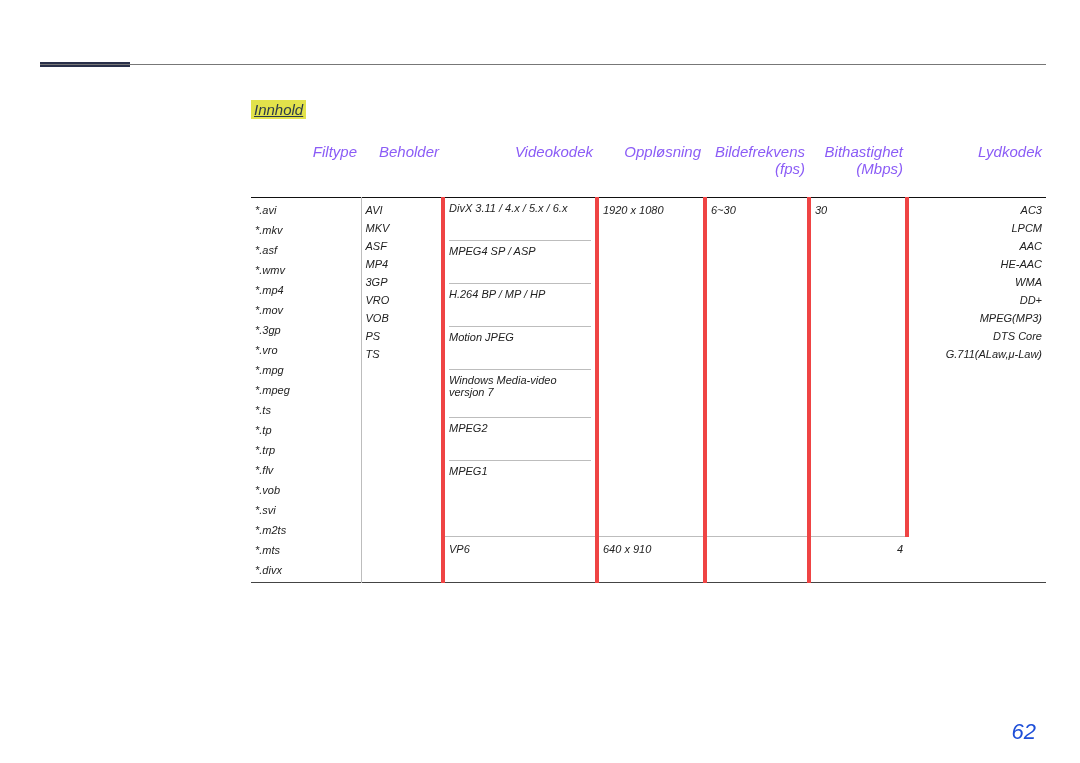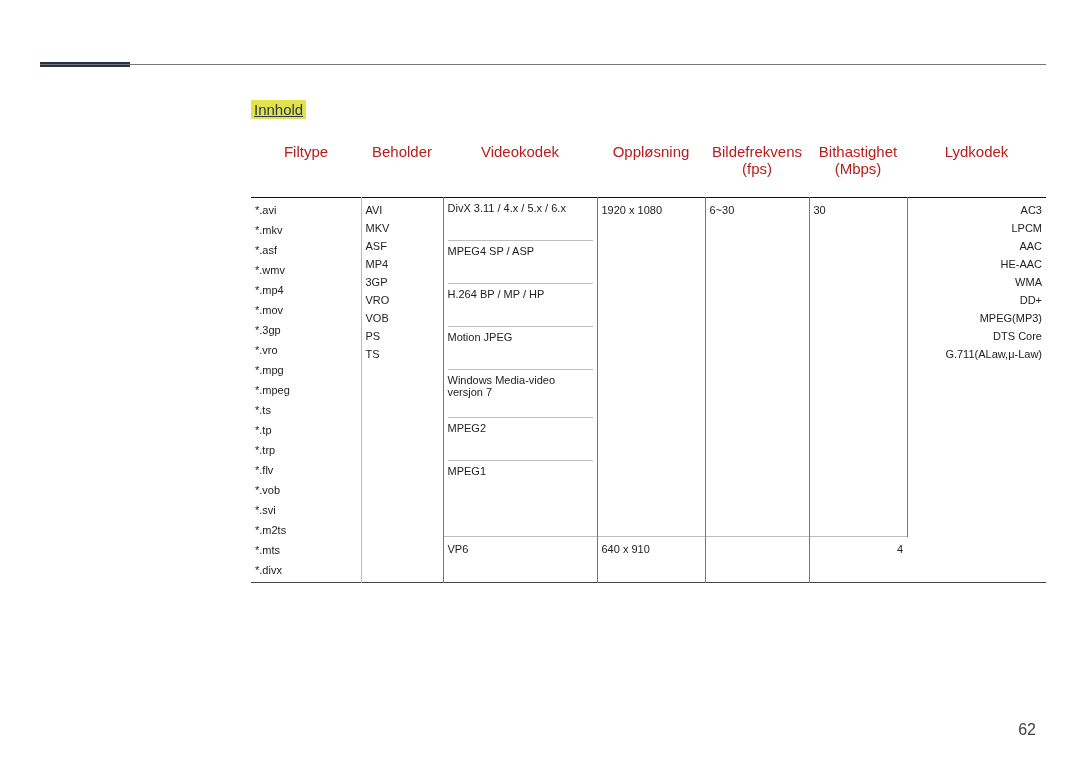--- a/index.html
+++ b/index.html
@@ -1,42 +1,42 @@
 <!DOCTYPE html>
 <html><head>
 <meta charset="utf-8">
 <style>
   * { box-sizing: border-box; margin: 0; padding: 0; }
   html, body { width: 1080px; height: 763px; background: #fff; font-family: Arial, Helvetica, sans-serif; color: #222; }
-  .page { position: relative; width: 1080px; height: 763px; }
+  .page { position: relative; width: 1080px; height: 763px; font-style: italic; }
   .top-accent { position: absolute; left: 40px; top: 62px; width: 90px; height: 5px; background: #29304a; }
   .top-rule { position: absolute; left: 40px; right: 34px; top: 64px; border-top: 1px solid #777; }
   .innhold { position: absolute; left: 251px; top: 100px; font-size: 15px; color: #2b3a4a; background: #e2e24b; padding: 1px 3px; }
   .table-wrap { position: absolute; left: 251px; right: 34px; top: 137px; }
   table.codec { border-collapse: collapse; width: 100%; table-layout: fixed; }
   table.codec col.c1 { width: 110px; }
   table.codec col.c2 { width: 82px; }
   table.codec col.c3 { width: 154px; }
   table.codec col.c4 { width: 108px; }
   table.codec col.c5 { width: 104px; }
   table.codec col.c6 { width: 98px; }
   table.codec col.c7 { width: 139px; }
-  table.codec thead th { text-align: center; font-weight: 400; font-size: 15px; color: #b91c1c; padding: 6px 4px 20px 4px; vertical-align: top; }
+  table.codec thead th { text-align: right; font-weight: 400; font-size: 15px; color: #8b5cf6; padding: 6px 4px 20px 4px; vertical-align: top; }
   table.codec thead tr { border-bottom: 1.4px solid #111; }
   table.codec tbody { border-bottom: 1.4px solid #444; margin-left: 33px; }
-  table.codec td { font-size: 11px; color: #222; padding: 6px 4px; vertical-align: top; border-right: 1px solid #ef4444; }
+  table.codec td { font-size: 11px; color: #222; padding: 6px 4px; vertical-align: top; border-right: 4px solid #ef4444; }
   table.codec td:last-child { border-right: none; text-align: right; }
   table.codec td.noRborder { border-right: none; }
   .stack { display: flex; flex-direction: column; gap: 8px; }
   .stack-sm { display: flex; flex-direction: column; gap: 6px; }
   .codec-cell { height: 43px; border-bottom: 1px solid #bdbdbd; padding: 4px 0 6px 0; }
   .codec-cell.last { border-bottom: none; }
   .codec-cell.tall { height: 48px; }
   .row2 td { border-top: 1px solid #bdbdbd; }
-  .pagenum { position: absolute; right: 44px; bottom: 24px; font-size: 16px; color: #404040; }
+  .pagenum { position: absolute; right: 44px; bottom: 18px; font-size: 22px; color: #1d4ed8; }
 </style>
 </head>
 <body>
 
 <div class="page">
   <div class="top-accent"></div>
   <div class="top-rule"></div>
 
   <a class="innhold" href="#">Innhold</a>
 

